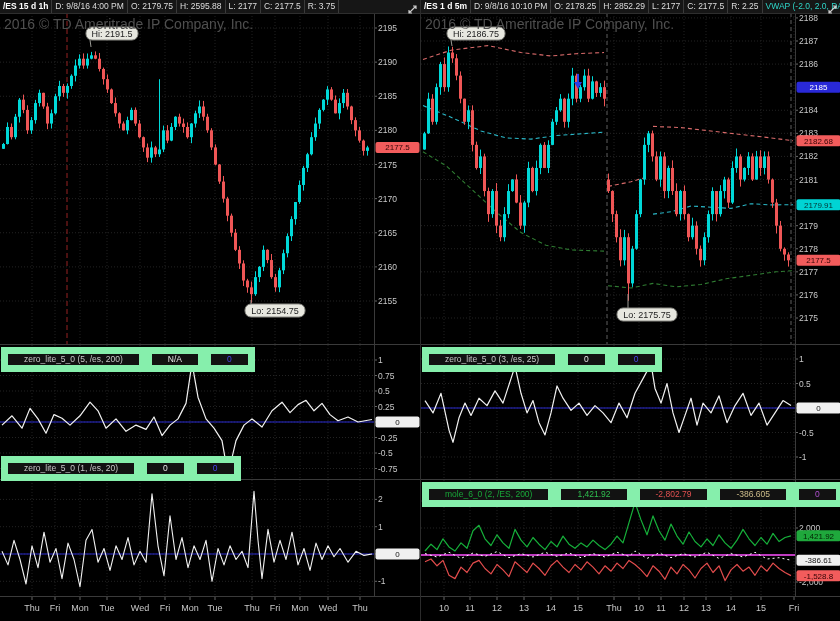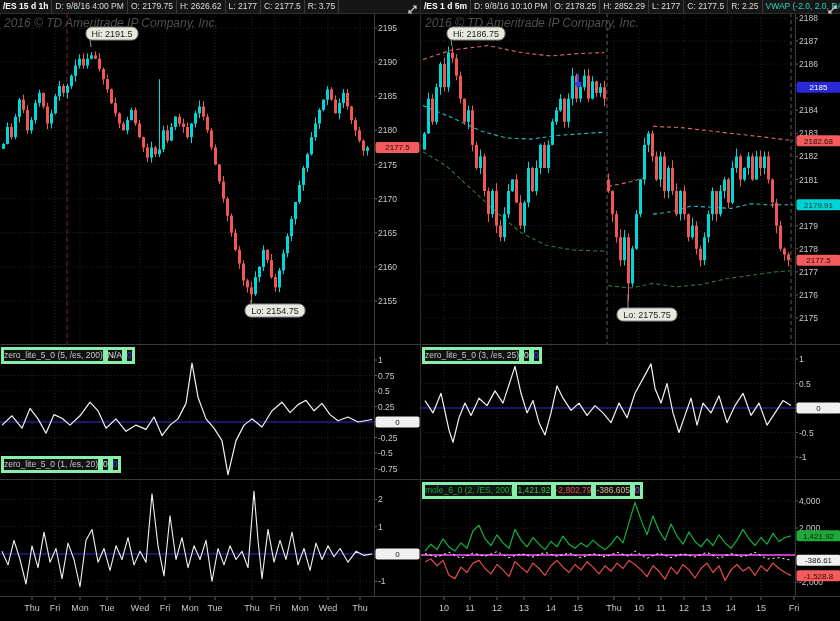--- a/index.html
+++ b/index.html
@@ -9,37 +9,37 @@
   #panel0{left:0;}
   #panel1{left:420px;border-left:1px solid #2b2b2b;width:419px;text-align:center;}
   .chart-svg{position:absolute;left:0;top:0;z-index:1;}
   .chdr{position:absolute;top:0;left:0;right:0;height:13px;background:#161616;
     border-bottom:1px solid #2e2e2e;display:flex;align-items:stretch;z-index:6;
     font-size:8.5px;color:#ddd;overflow:hidden;white-space:nowrap;}
   .seg{padding:1px 3px;border-right:1px solid #3a3a3a;line-height:11px;}
   .seg.sym{font-weight:bold;color:#fff;}
   .seg.teal{color:#2fd5c8;}
   .rsz{position:absolute;right:2px;top:1px;z-index:7;}
-  .copyright{position:absolute;left:4px;top:16px;z-index:3;font-size:12px;color:#4f4f4f;font-style:italic;}
+  .copyright{position:absolute;left:4px;top:16px;z-index:3;font-size:14px;color:#4f4f4f;}
   .tz{position:absolute;left:7px;top:287px;z-index:3;font-size:9.5px;color:#35d6c9;line-height:11px;}
   .tz .t{display:inline-block;width:32px;text-align:right;margin-right:10px;}
   .ihdr{position:absolute;display:flex;z-index:5;font-size:8.5px;}
-  .icell{background:#121212;border:3px solid #86efac;margin-left:-1px;padding:0 0;
+  .icell{background:#121212;border:7px solid #86efac;margin-left:-1px;padding:0 16px;
     height:11px;line-height:10px;white-space:nowrap;}
 </style>
 </head>
 <body>
 
 <div class="app">
   <div class="panel" id="panel0">
       <div class="chdr">
         <span class="seg sym">/ES 15 d 1h</span>
         <span class="seg ">D: 9/8/16 4:00 PM</span>
         <span class="seg ">O: 2179.75</span>
-        <span class="seg ">H: 2626.62</span>
+        <span class="seg ">H: 2595.88</span>
         <span class="seg ">L: 2177</span>
         <span class="seg ">C: 2177.5</span>
         <span class="seg ">R: 3.75</span>
       </div>
       <span class="rsz"><svg width="11" height="11">
           <path d="M2 9 L9 2 M6 2 H9 V5 M5 9 H2 V6" stroke="#cccccc" stroke-width="1.2" fill="none"></path>
         </svg></span>
       <svg class="chart-svg" width="420" height="621">
         <g>
           <line x1="0" y1="28" x2="374" y2="28" stroke="#232323" stroke-dasharray="1,2"></line>

